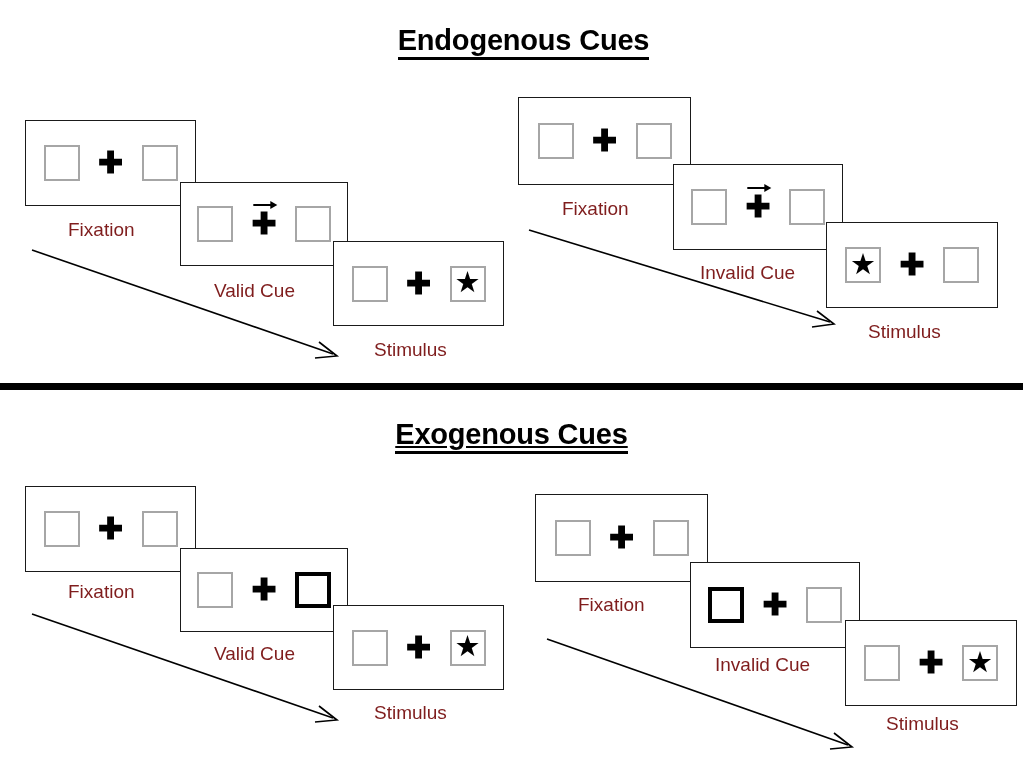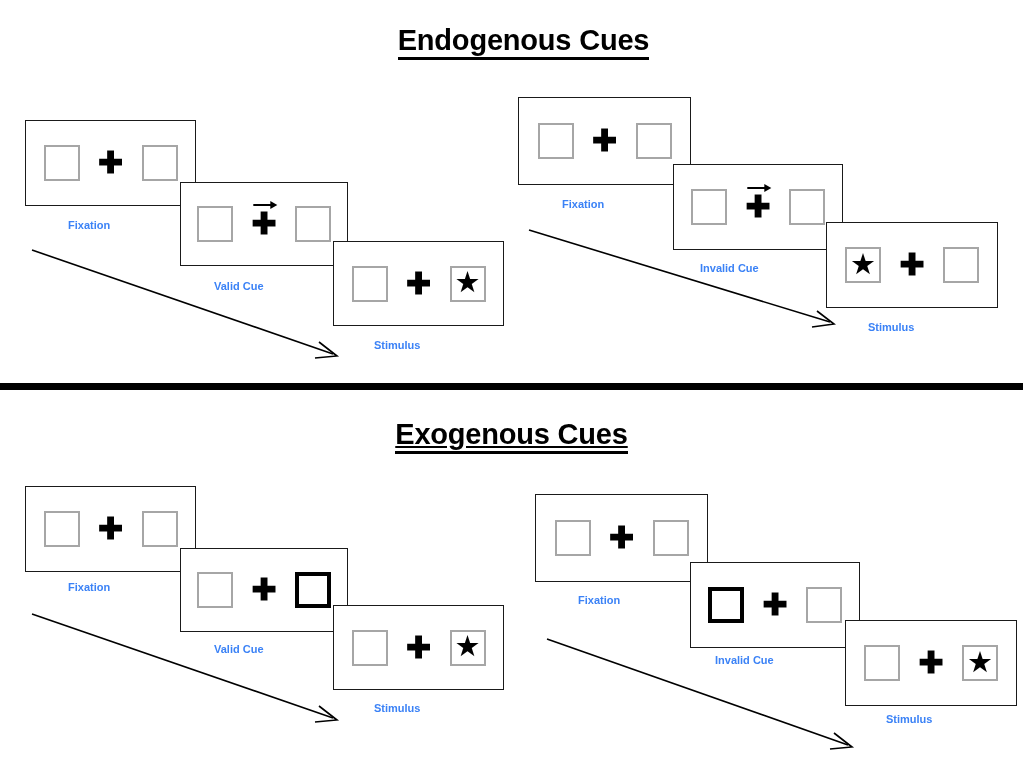--- a/index.html
+++ b/index.html
@@ -96,24 +96,24 @@
     position: absolute;
     top: -14px;
     left: 50%;
     transform: translateX(-45%);
     width: 26px;
     height: 10px;
   }
 
   .panel-label {
     position: absolute;
-    font-weight: bold;
-    font-size: 11px;
+    font-weight: normal;
+    font-size: 19px;
     white-space: nowrap;
-    color: #3b82f6;
+    color: #7f1d1d;
   }
 
   .timeline-arrow {
     position: absolute;
     overflow: visible;
   }
 </style>
 </head>
 <body>
 

